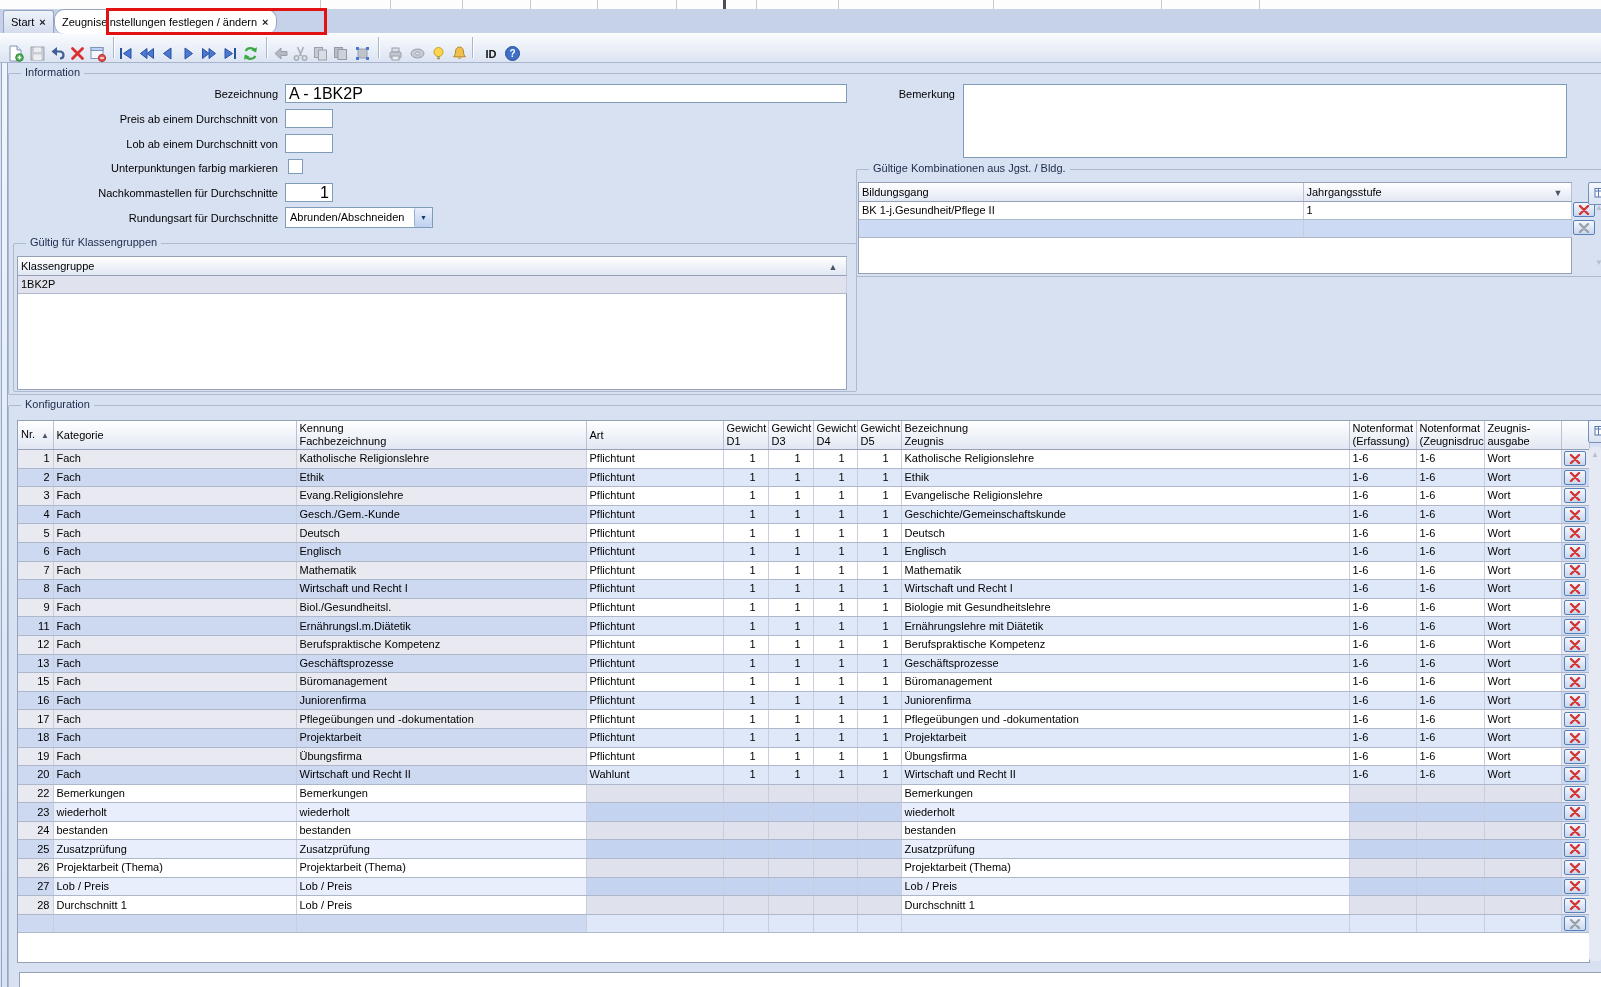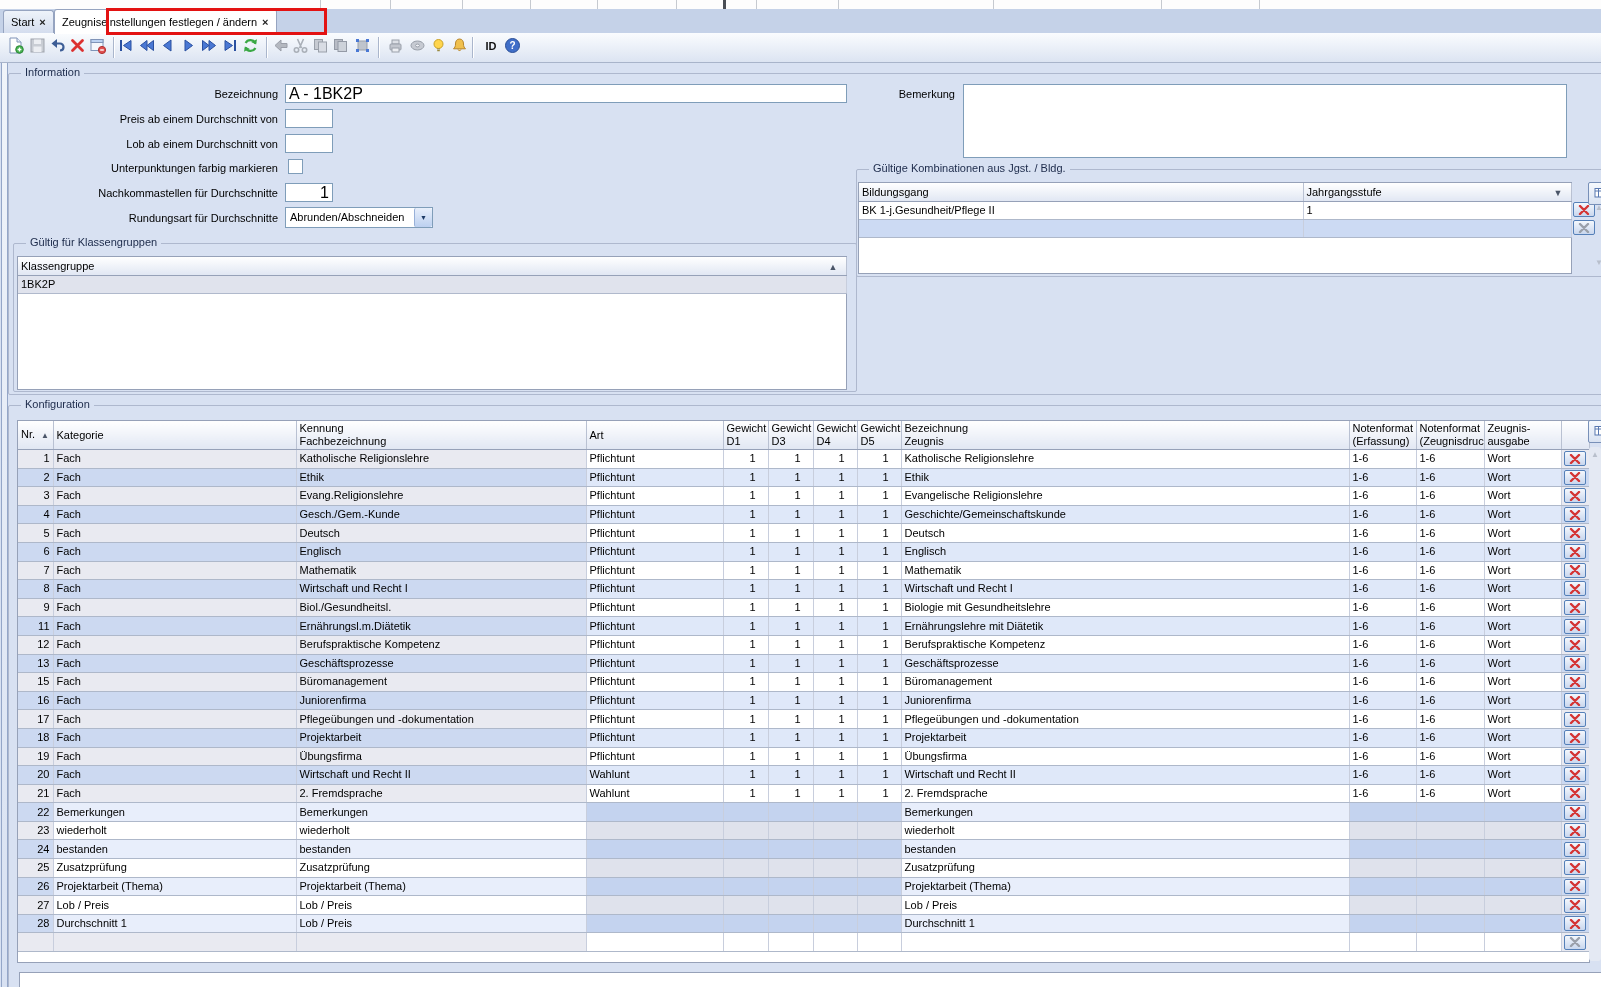--- a/index.html
+++ b/index.html
@@ -8,27 +8,27 @@
 
   
   .top-strip{position:absolute;left:0;top:0;width:1601px;height:9px;background:#fdfdfd;}
   .tline{position:absolute;top:0;height:9px;width:1px;background:#c6cad0;}
   .tline.dark{width:3px;background:#4a4e55;}
 
   
   .tabbar{position:absolute;left:0;top:9px;width:1601px;height:24px;background:#c5d2e8;border-bottom:1px solid #aeb9cf;}
   .tab{position:absolute;display:flex;align-items:center;gap:5px;padding:0 7px;border:1px solid #96a4c0;border-bottom:none;border-radius:3px 3px 0 0;cursor:default;}
   .tab.start{left:3px;top:1px;height:22px;background:linear-gradient(#eef3fa,#d4ddee);}
-  .tab.active{left:54px;top:0;height:24px;background:#ffffff;z-index:2;}
+  .tab.active{left:54px;top:0;height:24px;background:#ffffff;z-index:2;border-radius:10px;}
   .tab .close{font-weight:bold;font-size:11px;color:#222;}
   .red-box{position:absolute;left:51px;top:-2px;width:215px;height:21px;border:3px solid #e31212;z-index:5;}
 
   
   .toolbar{position:absolute;left:0;top:33px;width:1601px;height:29px;background:linear-gradient(#fafcfe,#dce4f2);border-bottom:1px solid #a8b4ca;}
-  .tbtn{position:absolute;top:1px;width:21px;height:23px;display:flex;align-items:center;justify-content:center;background:transparent;border:none;padding:0;}
+  .tbtn{position:absolute;top:9px;width:21px;height:23px;display:flex;align-items:center;justify-content:center;background:transparent;border:none;padding:0;}
   .tsep{position:absolute;top:4px;width:1px;height:21px;background:#aab6cc;box-shadow:1px 0 0 #ffffff;}
   .idbtn{font-weight:bold;font-size:11px;color:#111;width:26px;}
 
   
   .groupbox{position:absolute;border:1px solid #aeb8ce;border-radius:2px;}
   .groupbox .legend{position:absolute;top:-8px;left:12px;background:#d8e1f2;padding:0 4px;color:#1c2a4a;}
 
   
   .flabel{position:absolute;left:8px;width:270px;text-align:right;height:16px;line-height:16px;}
   .txt{position:absolute;height:17px;border:1px solid #7f9db9;background:#fff;font-family:"Liberation Sans",sans-serif;font-size:16px;padding:0 3px;box-sizing:content-box;}
@@ -768,41 +768,20 @@
           <td class="c-ed">1-6</td>
           <td class="c-ed">Wort</td>
           <td class="c-del" style="padding:0 2px;">
               <button class="xbtn">
                 <svg width="12" height="10" viewBox="0 0 12 10">
                   <path d="M2 1l8 8M10 1l-8 8" stroke="currentColor" stroke-width="2.4" stroke-linecap="round"></path>
                 </svg>
               </button>
             </td>
         </tr>
-          <tr class="fach">
-          <td class="c-ro num">21</td>
-          <td class="c-name">Fach</td>
-          <td class="c-name">2. Fremdsprache</td>
-          <td class="c-ed">Wahlunt</td>
-          <td class="c-ed num gw">1</td>
-          <td class="c-ed num gw">1</td>
-          <td class="c-ed num gw">1</td>
-          <td class="c-ed num gw">1</td>
-          <td class="c-bez">2. Fremdsprache</td>
-          <td class="c-ed">1-6</td>
-          <td class="c-ed">1-6</td>
-          <td class="c-ed">Wort</td>
-          <td class="c-del" style="padding:0 2px;">
-              <button class="xbtn">
-                <svg width="12" height="10" viewBox="0 0 12 10">
-                  <path d="M2 1l8 8M10 1l-8 8" stroke="currentColor" stroke-width="2.4" stroke-linecap="round"></path>
-                </svg>
-              </button>
-            </td>
-        </tr>
           <tr class="custom">
           <td class="c-ro num">22</td>
           <td class="c-name">Bemerkungen</td>
           <td class="c-name">Bemerkungen</td>
           <td class="c-ed"></td>
           <td class="c-ed num gw"></td>
           <td class="c-ed num gw"></td>
           <td class="c-ed num gw"></td>
           <td class="c-ed num gw"></td>
           <td class="c-bez">Bemerkungen</td>

